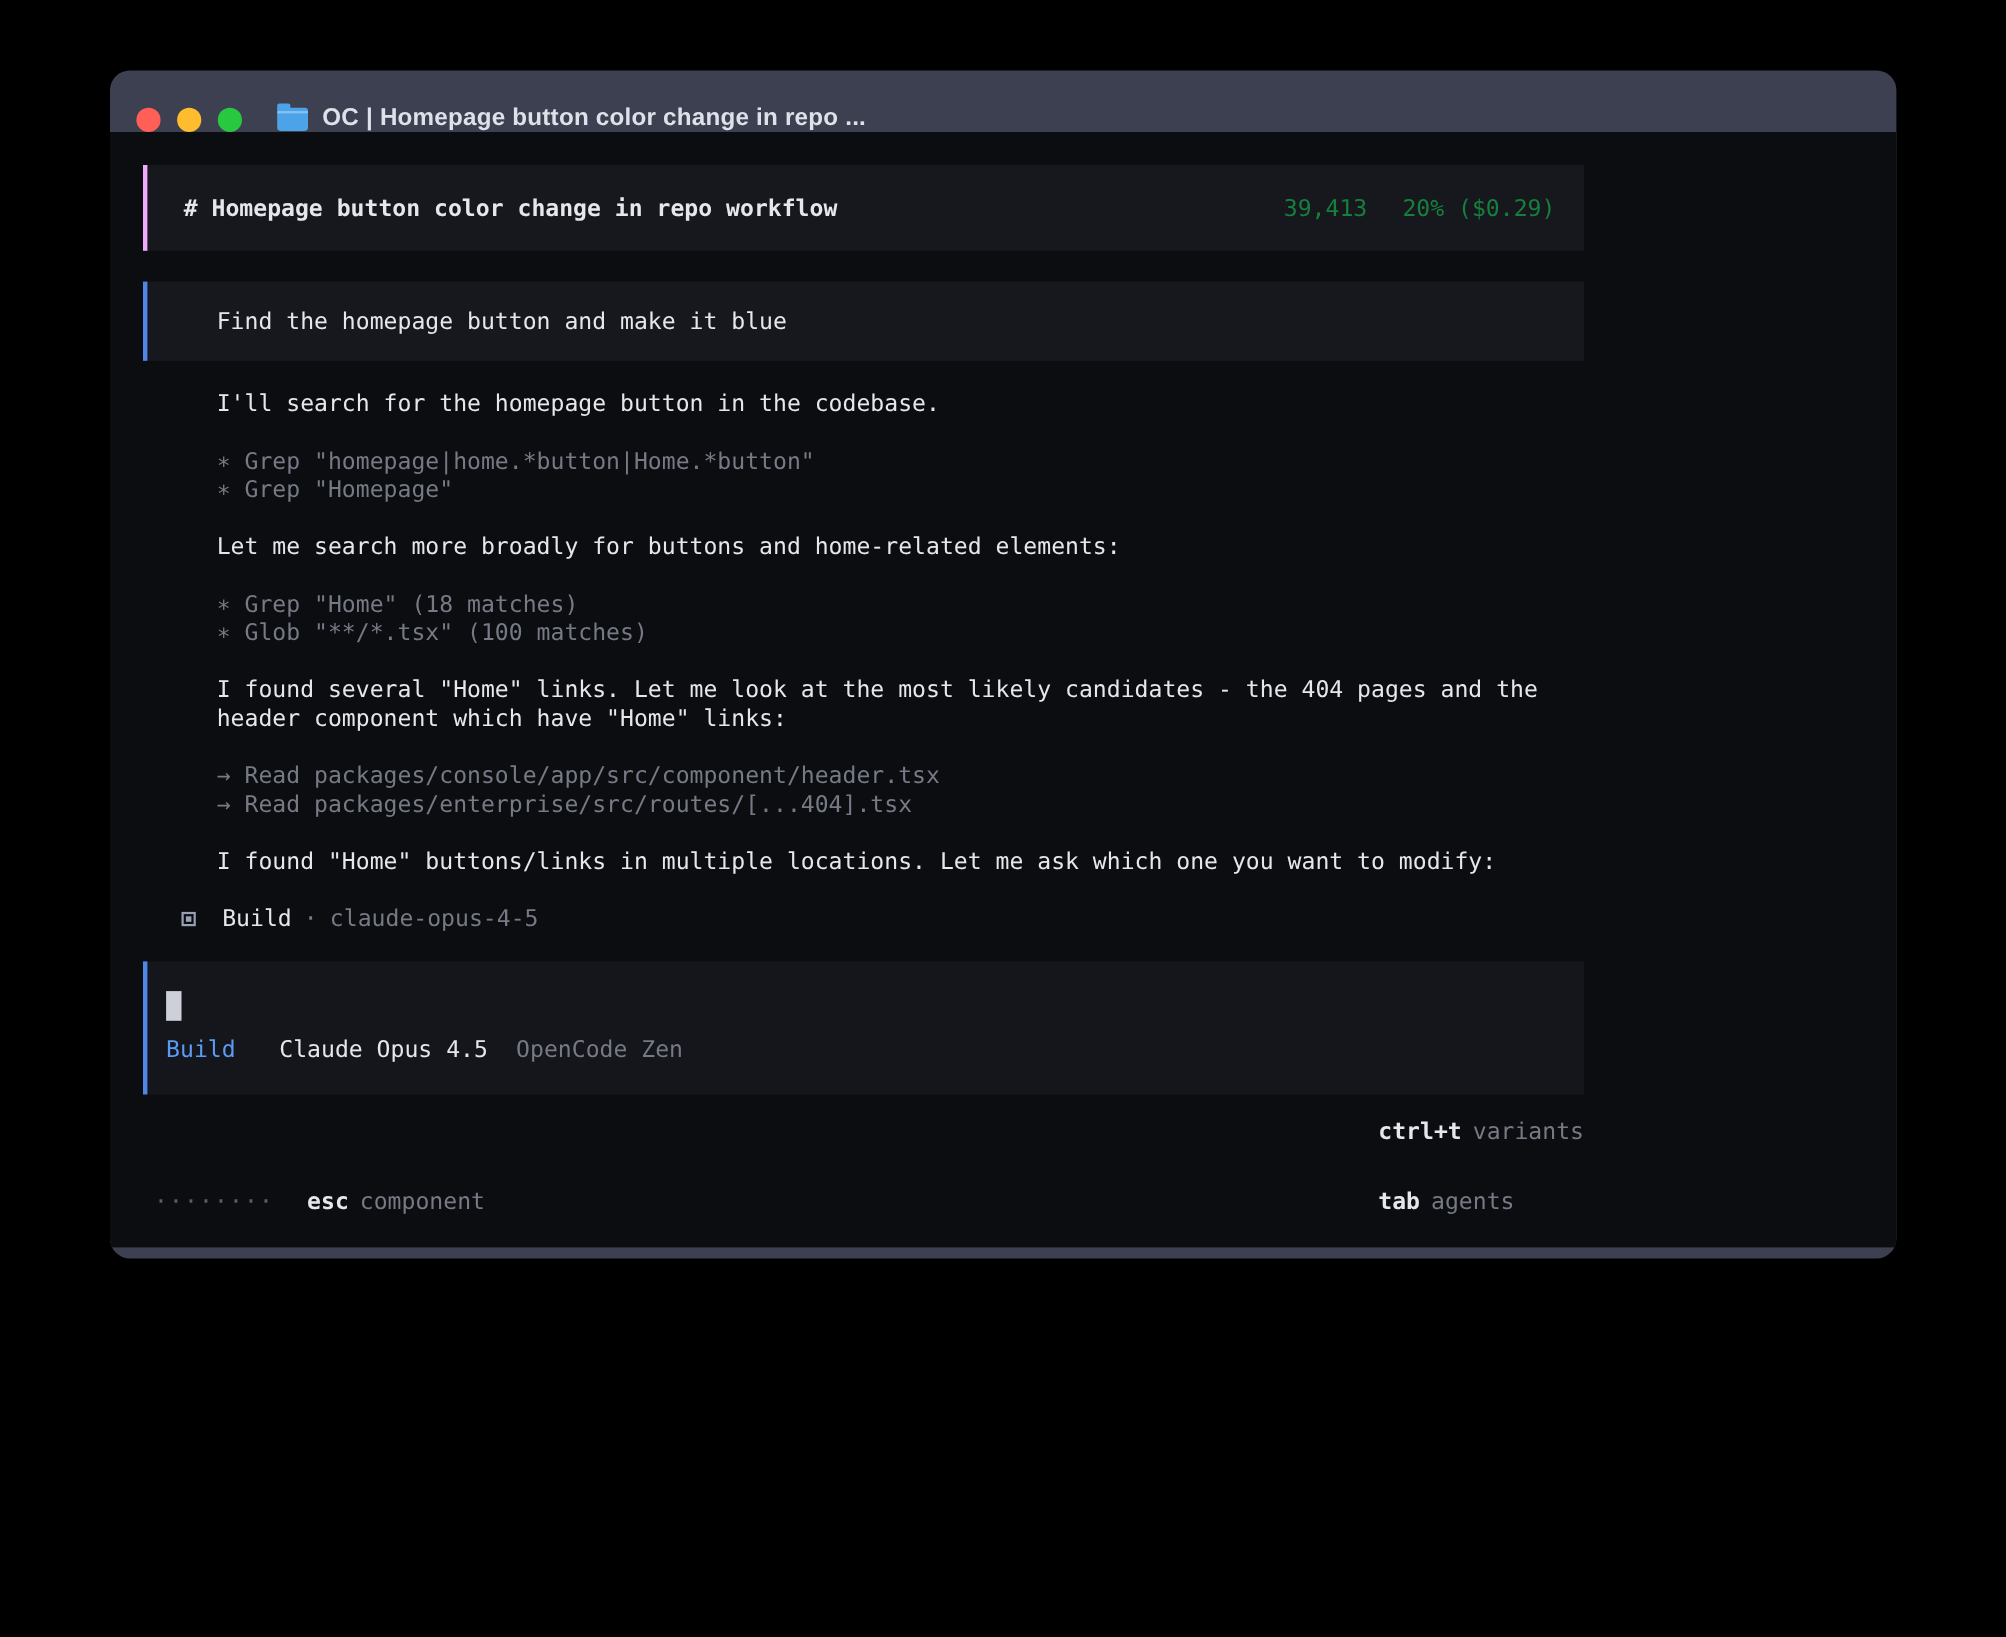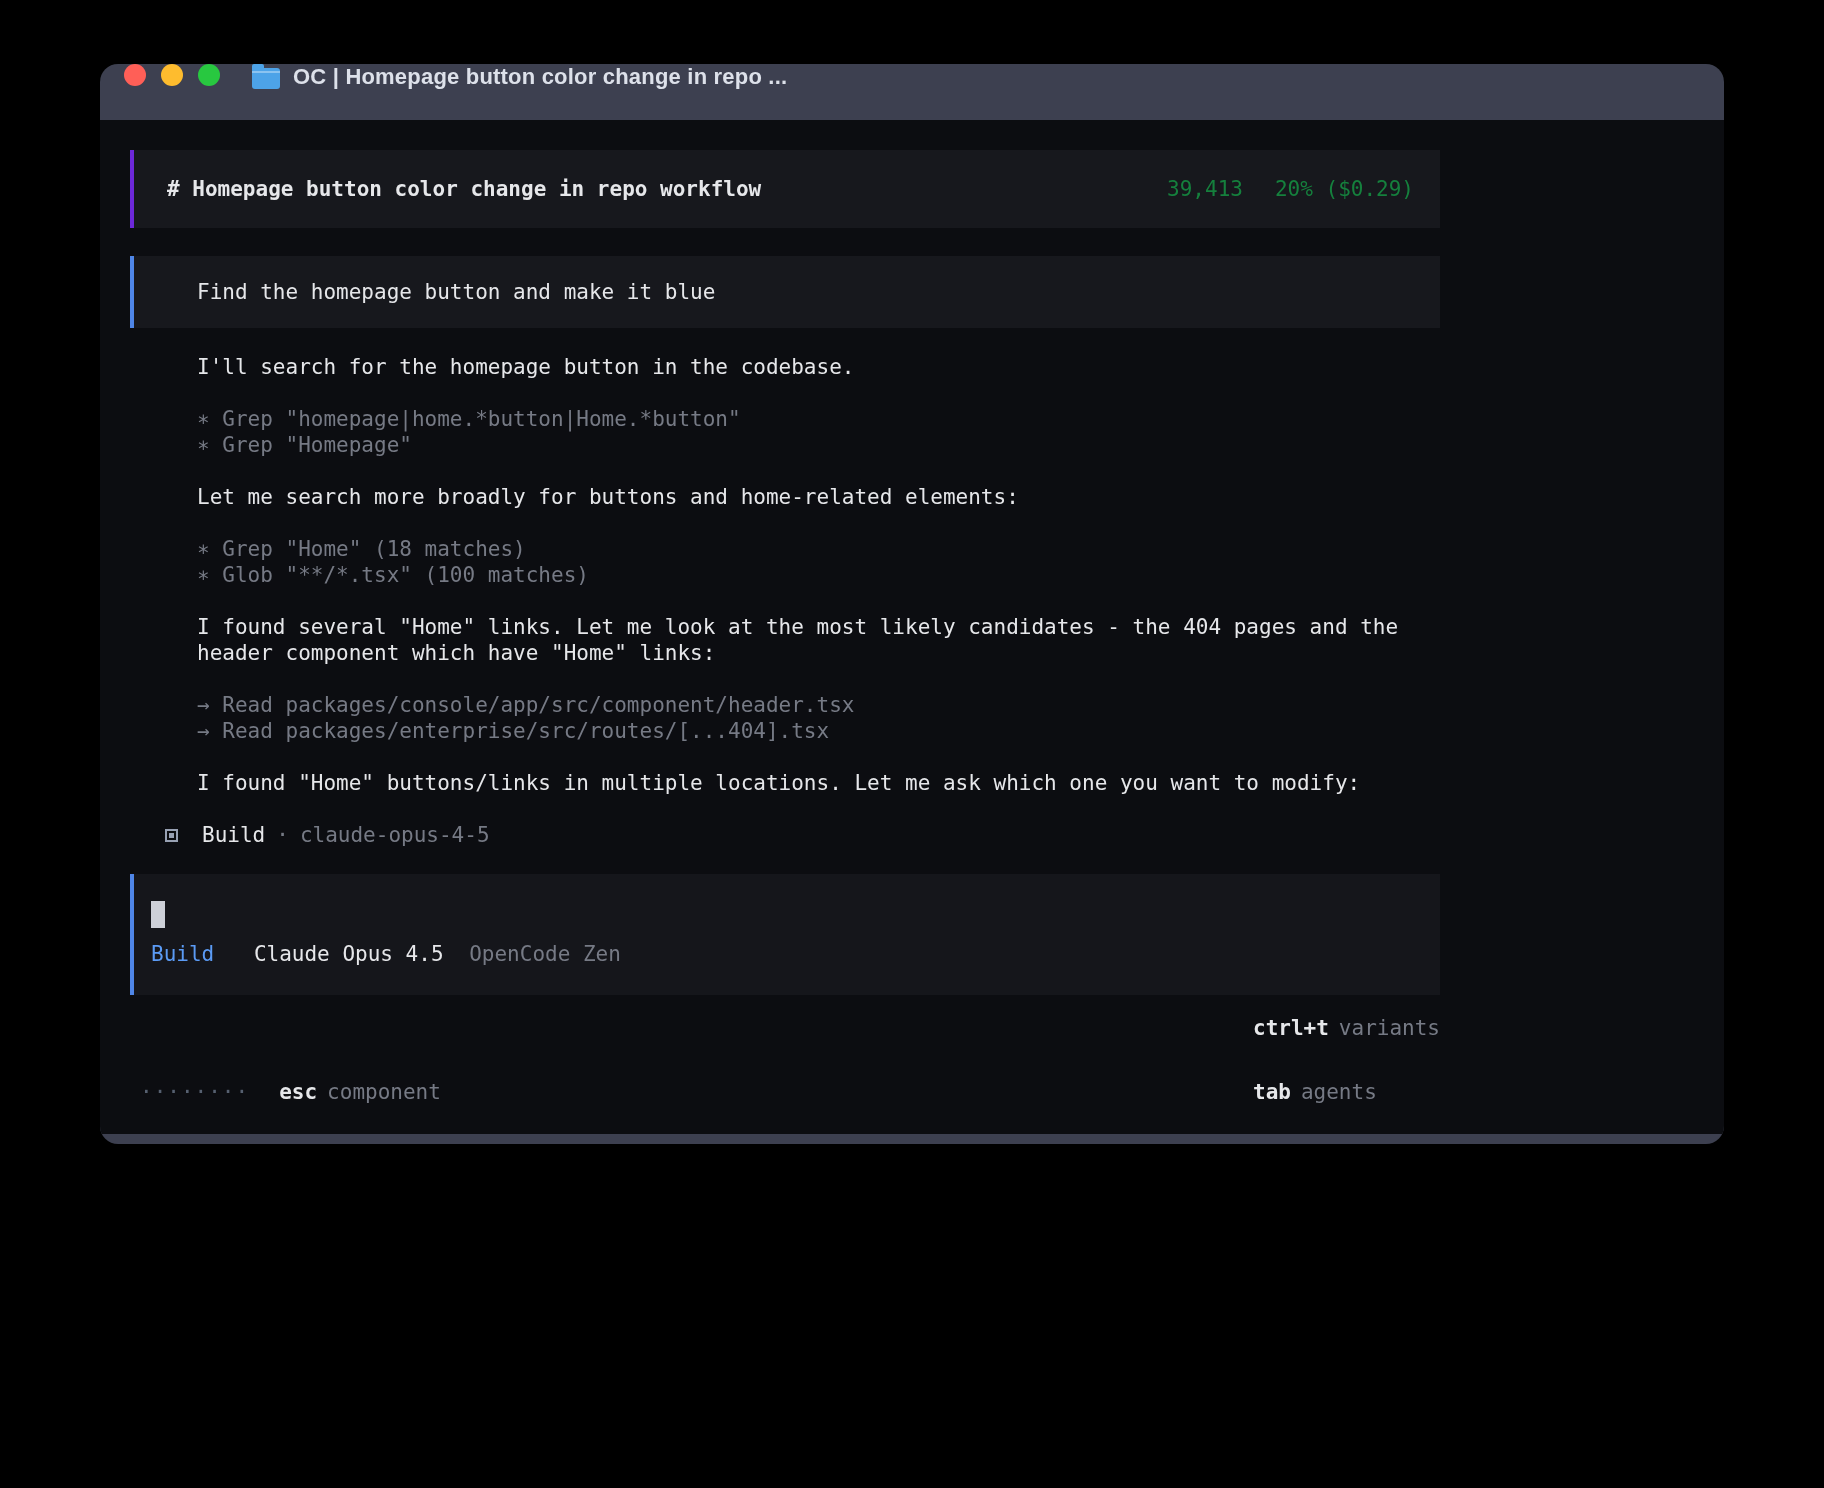--- a/index.html
+++ b/index.html
@@ -6,38 +6,38 @@
   html, body { width:1824px; height:1488px; background:#000000; overflow:hidden; }
   body { font-family:"DejaVu Sans Mono", monospace; }
 
   .window {
     position:absolute; left:100px; top:64px; width:1624px; height:1080px;
     background:#3d4050; border-radius:18px; overflow:hidden;
     box-shadow:0 25px 70px rgba(0,0,0,0.65);
   }
 
   
-  .titlebar { height:56px; display:flex; align-items:flex-start; padding:0 24px; }
+  .titlebar { height:56px; display:flex; align-items:flex-end; padding:0 24px; }
   .lights { display:flex; gap:15px; }
   .light { width:22px; height:22px; border-radius:50%; display:inline-block; }
   .light.red    { background:#ff5f57; }
   .light.yellow { background:#febc2e; }
   .light.green  { background:#28c840; }
   .title-wrap { display:flex; align-items:center; margin-left:32px; gap:13px; }
   .folder-icon { position:relative; width:28px; height:21px; background:#4da3e8; border-radius:3px; margin-top:2px; }
   .folder-icon::before { content:""; position:absolute; top:-4px; left:0; width:12px; height:6px; background:#4da3e8; border-radius:2px 2px 0 0; }
   .folder-icon::after  { content:""; position:absolute; top:3px; left:0; right:0; height:2px; background:rgba(255,255,255,0.35); }
   .window-title { font-family:"Liberation Sans", sans-serif; font-weight:bold; font-size:22px; color:#dde1ea; letter-spacing:0.2px; }
 
   
   .terminal { position:absolute; top:56px; left:0; right:0; bottom:10px; background:#0c0d11; overflow:hidden; }
   .content { margin:30px 0 0 30px; width:1310px; font-size:21px; line-height:26px; color:#e6e7ea; }
 
   .header-block {
-    background:#17181d; border-left:4px solid #6d28d9; height:78px;
+    background:#17181d; border-left:4px solid #f0abfc; height:78px;
     display:flex; align-items:center; justify-content:space-between;
     padding:0 26px 0 33px;
   }
   .header-title { font-weight:bold; }
   .header-stats { color:#15803d; display:flex; gap:32px; }
 
   .user-message {
     margin-top:28px; background:#17181d; border-left:4px solid #4f86e8;
     padding:23px 0 23px 31px;
   }

